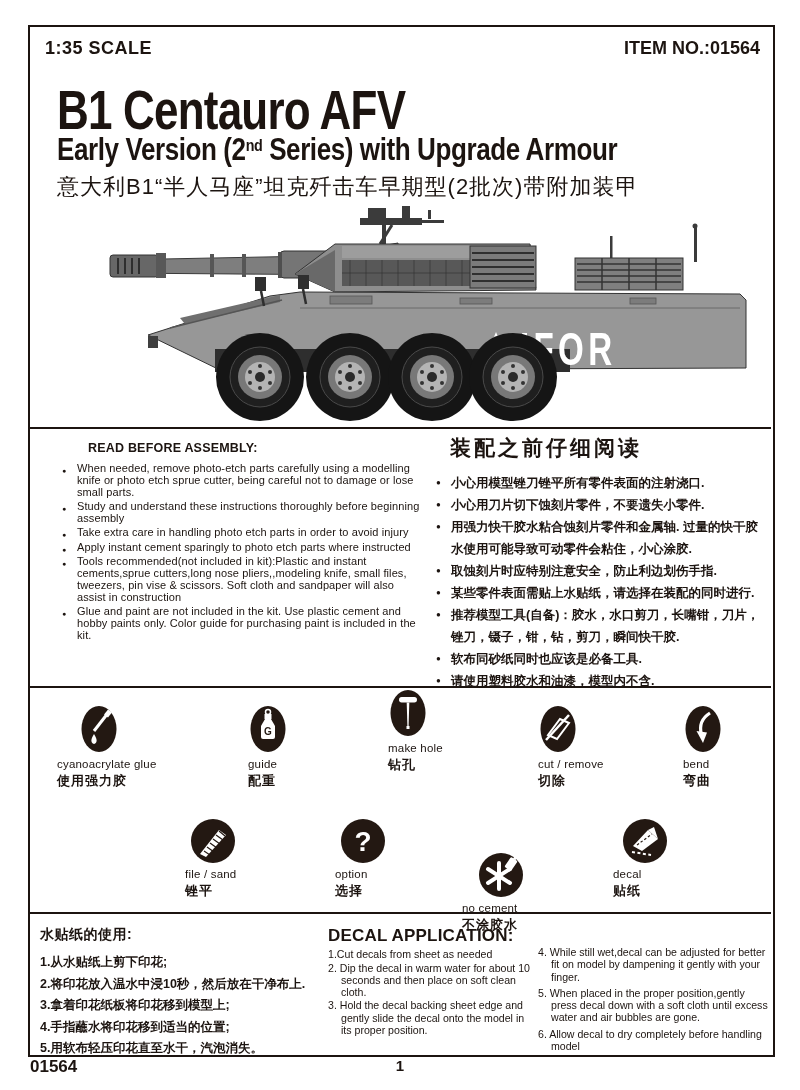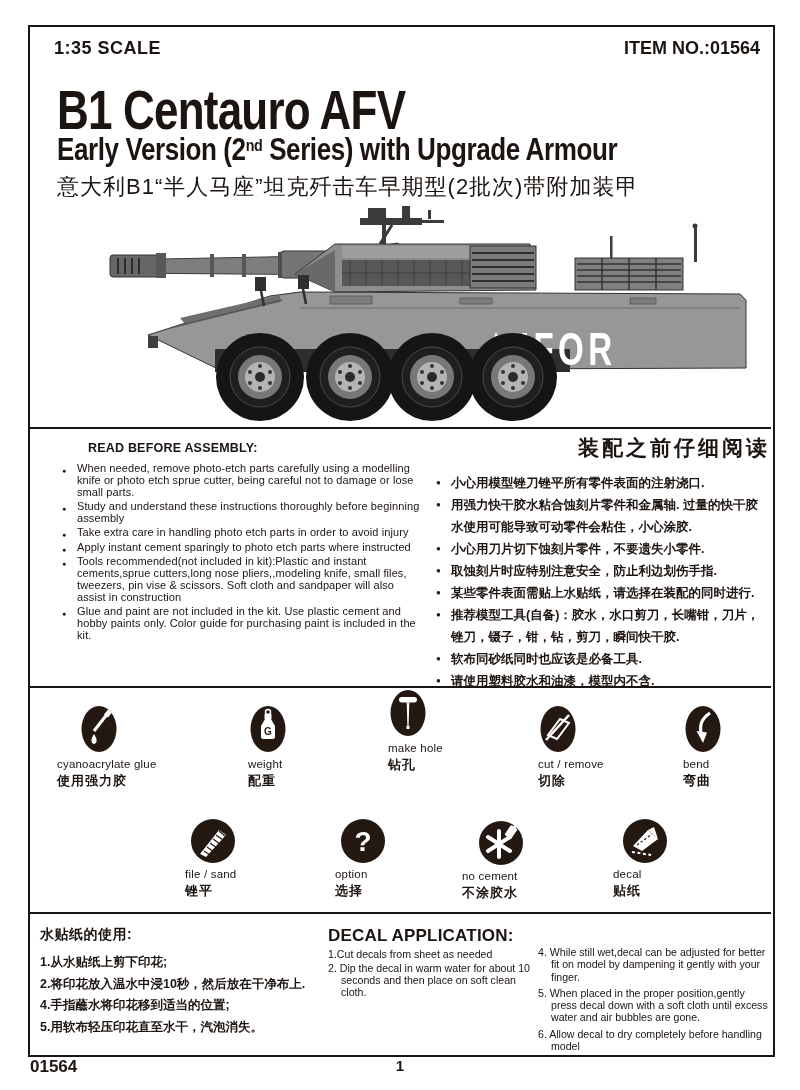--- a/index.html
+++ b/index.html
@@ -4,39 +4,39 @@
 <style>
   html,body{margin:0;padding:0;background:#fff;}
   .page{
     position:relative;width:800px;height:1090px;background:#ffffff;
     font-family:"Liberation Sans",sans-serif;color:#1c1410;overflow:hidden;
   }
   .frame{position:absolute;left:28px;top:25px;width:743px;height:1028px;border:2px solid #1c1410;}
   .hr{position:absolute;left:30px;width:741px;height:2px;background:#1c1410;}
   .hr1{top:427px}.hr2{top:686px}.hr3{top:912px}
 
-  .hdr-left{position:absolute;left:45px;top:38px;font-size:18px;font-weight:bold;letter-spacing:.5px;margin-left:9px;}
+  .hdr-left{position:absolute;left:45px;top:38px;font-size:18px;font-weight:bold;letter-spacing:.5px;}
   .hdr-right{position:absolute;left:560px;top:38px;width:200px;text-align:right;font-size:18px;font-weight:bold;}
 
   .title-main{position:absolute;left:57px;top:78px;font-size:55px;font-weight:bold;letter-spacing:-1px;
     transform:scaleX(.80);transform-origin:0 0;white-space:nowrap;}
   .title-sub{position:absolute;left:57px;top:132px;font-size:31px;font-weight:bold;letter-spacing:-.5px;
     transform:scaleX(.84);transform-origin:0 0;white-space:nowrap;}
   .title-sub sup{font-size:55%;vertical-align:9px;}
   .title-zh{position:absolute;left:57px;top:172px;font-size:22px;font-weight:normal;letter-spacing:1px;white-space:nowrap;}
 
   .tank{position:absolute;left:30px;top:200px;}
 
   .rb-head{font-size:12.5px;font-weight:bold;letter-spacing:.2px;margin:0 0 8px 26px;}
   .col-en{position:absolute;left:62px;top:443px;width:362px;font-size:11px;line-height:11.9px;letter-spacing:.1px;}
   .col-en ul,.col-zh ul{list-style:none;margin:0;padding:0;}
   .col-en li{position:relative;padding-left:15px;margin-bottom:2.5px;}
   .col-en li::before{content:"●";position:absolute;left:0;top:2px;font-size:7px;}
   .col-zh{position:absolute;left:436px;top:434px;width:334px;}
-  .zh-head{font-size:21px;font-weight:bold;letter-spacing:3px;margin:0 0 10px 14px;font-family:"Liberation Serif",serif;text-align:right;}
+  .zh-head{font-size:21px;font-weight:bold;letter-spacing:3px;margin:0 0 10px 14px;font-family:"Liberation Serif",serif;}
   .col-zh li{position:relative;padding-left:15px;font-size:12.5px;font-weight:bold;line-height:22px;}
   .col-zh li::before{content:"●";position:absolute;left:0;top:0;font-size:8px;}
 
   .sym{position:absolute;width:160px;}
   .sym .ic{display:block;}
   .sym-en{font-size:11.5px;letter-spacing:.2px;margin-top:4px;}
   .sym-zh{font-size:13px;font-weight:bold;margin-top:2px;letter-spacing:1px;}
 
   .decal-zh{position:absolute;left:40px;top:926px;width:285px;}
   .decal-zh-head{font-size:14px;font-weight:bold;margin-bottom:8px;letter-spacing:.5px;}
@@ -220,22 +220,22 @@
       <li>Take extra care in handling photo etch parts in order to avoid injury</li>
       <li>Apply instant cement sparingly to photo etch parts where instructed</li>
       <li>Tools recommended(not included in kit):Plastic and instant cements,sprue cutters,long nose pliers,,modeling knife, small files, tweezers, pin vise &amp; scissors. Soft cloth and sandpaper will also assist in construction</li>
       <li>Glue and paint are not included in the kit. Use plastic cement and hobby paints only. Color guide for purchasing paint is included in the kit.</li>
     </ul>
   </div>
   <div class="col-zh">
     <div class="zh-head">装配之前仔细阅读</div>
     <ul>
       <li>小心用模型锉刀锉平所有零件表面的注射浇口.</li>
+      <li>小心用刀片切下蚀刻片零件，不要遗失小零件.</li>
       <li>用强力快干胶水粘合蚀刻片零件和金属轴. 过量的快干胶水使用可能导致可动零件会粘住，小心涂胶.</li>
-      <li>小心用刀片切下蚀刻片零件，不要遗失小零件.</li>
       <li>取蚀刻片时应特别注意安全，防止利边划伤手指.</li>
       <li>某些零件表面需贴上水贴纸，请选择在装配的同时进行.</li>
       <li>推荐模型工具(自备)：胶水，水口剪刀，长嘴钳，刀片，锉刀，镊子，钳，钻，剪刀，瞬间快干胶.</li>
       <li>软布同砂纸同时也应该是必备工具.</li>
       <li>请使用塑料胶水和油漆，模型内不含.</li>
     </ul>
   </div>
 
   <div class="hr hr2"></div>
 
@@ -250,21 +250,21 @@
     <div class="sym-zh">使用强力胶</div>
   </div>
   <div class="sym" style="left:248px;top:704px;">
     <svg class="ic" width="40" height="50" viewBox="0 0 40 50">
       <ellipse cx="20" cy="25" rx="17.5" ry="23" fill="#231812"></ellipse>
       <circle cx="20" cy="8" r="2.5" fill="none" stroke="#fff" stroke-width="1.5"></circle>
       <rect x="16.5" y="10" width="7" height="5" fill="#fff"></rect>
       <path d="M17 15 L23 15 L27 22 L27 33 Q27 35 25 35 L15 35 Q13 35 13 33 L13 22 Z" fill="#fff"></path>
       <text x="20" y="31" text-anchor="middle" font-family="Liberation Sans, sans-serif" font-size="10" font-weight="bold" fill="#231812">G</text>
     </svg>
-    <div class="sym-en">weight</div>
+    <div class="sym-en">guide</div>
     <div class="sym-zh">配重</div>
   </div>
   <div class="sym" style="left:388px;top:688px;">
     <svg class="ic" width="40" height="50" viewBox="0 0 40 50">
       <ellipse cx="20" cy="25" rx="17.5" ry="23" fill="#231812"></ellipse>
       <rect x="11" y="9" width="18" height="5.5" rx="2.7" fill="#fff"></rect>
       <polygon points="18.7,14.5 21.3,14.5 20.6,38 19.4,38" fill="#fff"></polygon>
       <rect x="18.5" y="38" width="3" height="3" fill="#fff"></rect>
     </svg>
     <div class="sym-en">make hole</div>
@@ -306,21 +306,21 @@
     <div class="sym-zh">锉平</div>
   </div>
   <div class="sym" style="left:335px;top:818px;">
     <svg class="ic" style="margin-left:5px" width="46" height="46" viewBox="0 0 46 46">
       <circle cx="23" cy="23" r="22" fill="#231812"></circle>
       <text x="23" y="33" text-anchor="middle" font-family="Liberation Sans, sans-serif" font-size="28" font-weight="bold" fill="#fff">?</text>
     </svg>
     <div class="sym-en">option</div>
     <div class="sym-zh">选择</div>
   </div>
-  <div class="sym" style="left:462px;top:820px;">
+  <div class="sym" style="left:462px;top:852px;">
     <svg class="ic" style="margin-left:16px" width="46" height="46" viewBox="0 0 46 46">
       <circle cx="23" cy="23" r="22" fill="#231812"></circle>
       <g stroke="#fff" stroke-width="4" stroke-linecap="round">
         <line x1="21" y1="11" x2="21" y2="37"></line>
         <line x1="10" y1="17" x2="32" y2="31"></line>
         <line x1="32" y1="17" x2="10" y2="31"></line>
       </g>
       <g transform="rotate(35 33 12)">
         <rect x="29" y="6" width="8" height="12" rx="1.5" fill="#fff"></rect>
         <rect x="31.5" y="2.5" width="3" height="4" fill="#fff"></rect>
@@ -340,27 +340,29 @@
     <div class="sym-en">decal</div>
     <div class="sym-zh">贴纸</div>
   </div>
 
   <div class="hr hr3"></div>
 
   <div class="decal-zh">
     <div class="decal-zh-head">水贴纸的使用:</div>
     <div class="zstep">1.从水贴纸上剪下印花;</div>
     <div class="zstep">2.将印花放入温水中浸10秒，然后放在干净布上.</div>
+    <div class="zstep">3.拿着印花纸板将印花移到模型上;</div>
     <div class="zstep">4.手指蘸水将印花移到适当的位置;</div>
     <div class="zstep">5.用软布轻压印花直至水干，汽泡消失。</div>
   </div>
   <div class="decal-en1">
     <div class="decal-en-head">DECAL APPLICATION:</div>
     <div class="estep">1.Cut decals from sheet as needed</div>
     <div class="estep">2. Dip the decal in warm water for about 10 seconds and then place on soft clean cloth.</div>
+    <div class="estep">3. Hold the decal backing sheet edge and gently slide the decal onto the model in its proper position.</div>
   </div>
   <div class="decal-en2">
     <div class="estep">4. While still wet,decal can be adjusted for better fit on model by dampening it gently with your finger.</div>
     <div class="estep">5. When placed in the proper position,gently press decal down with a soft cloth until excess water and air bubbles are gone.</div>
     <div class="estep">6. Allow decal to dry completely before handling model</div>
   </div>
 
   <div class="footer-item">01564</div>
   <div class="footer-page">1</div>
 </div>

